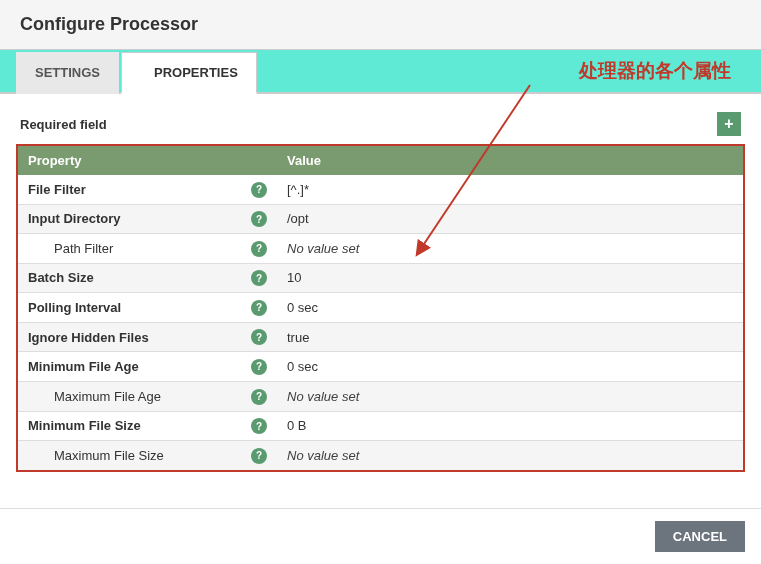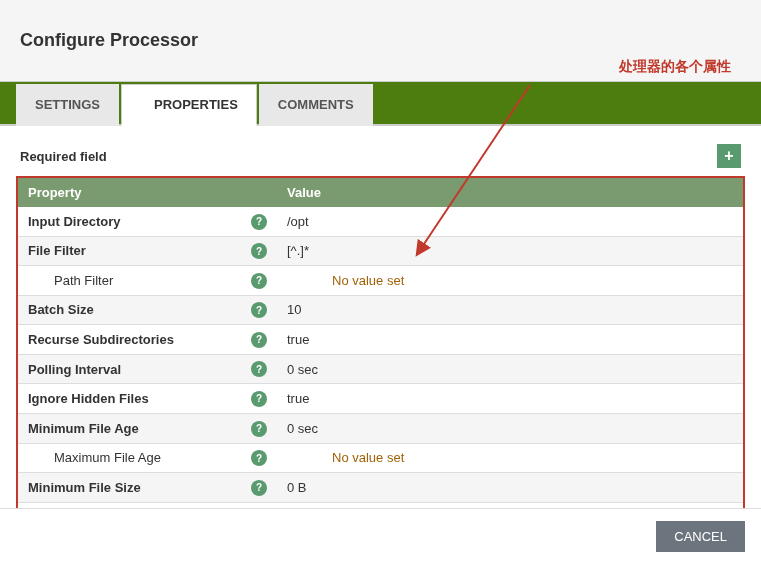--- a/index.html
+++ b/index.html
@@ -14,32 +14,32 @@
     }
     .dialog {
       background: #fff;
       width: 761px;
       min-height: 564px;
       position: relative;
     }
     .dialog-header {
       background: #f5f5f5;
       border-bottom: 1px solid #ccc;
-      padding: 30px 20px;
+      padding: 14px 20px;
     }
     .dialog-title {
       font-size: 18px;
       font-weight: bold;
       color: #333;
     }
     .tabs {
       display: flex;
       border-bottom: 2px solid #ccc;
       padding: 0 16px;
-      background: #4d7c0f;
+      background: #5eead4;
       margin-top: 0;
     }
     .tab {
       padding: 12px 18px;
       cursor: pointer;
       font-size: 13px;
       font-weight: bold;
       color: #555;
       border: 1px solid transparent;
       border-bottom: none;
@@ -130,114 +130,107 @@
       font-size: 10px;
       font-weight: bold;
       cursor: pointer;
       margin-left: 4px;
       vertical-align: middle;
     }
     .prop-value {
       color: #333;
     }
     .prop-value.no-value {
-      color: #a16207;
-      margin-left: 45px;
+      color: #404040;
+      font-style: italic;
     }
     .footer {
       position: absolute;
       bottom: 0;
       right: 0;
       width: 100%;
       display: flex;
       justify-content: flex-end;
       padding: 12px 16px;
       background: #fff;
       border-top: 1px solid #ddd;
     }
     .cancel-btn {
       background: #6c757d;
       color: #fff;
       border: none;
       padding: 8px 18px;
       cursor: pointer;
       font-size: 13px;
-      font-weight: normal;
+      font-weight: bold;
       text-transform: uppercase;
     }
     
     .annotation {
       position: absolute;
       top: 58px;
       right: 30px;
       color: #c0392b;
-      font-size: 14px;
+      font-size: 19px;
       font-weight: bold;
       z-index: 10;
     }
   </style>
 </head>
 <body>
 
 <div class="dialog">
 
   <div class="dialog-header">
     <span class="dialog-title">Configure Processor</span>
   </div>
 
   <div class="tabs">
   <div class="tab">SETTINGS</div>
       <div class="tab active">PROPERTIES</div>
-      <div class="tab">COMMENTS</div>
     </div>
 
   <div class="content-area">
     <div class="required-row">
       <span>Required field</span>
       <button class="add-btn">+</button>
     </div>
 
     <table class="properties-table">
       <thead>
         <tr>
             <th style="width: 220px;">Property</th>
             <th style="width: 30px;"></th>
             <th>Value</th>
             <th></th>
           </tr>
       </thead>
       <tbody id="table-body">
       <tr>
+            <td><span class="prop-name">File Filter</span></td>
+            <td><span class="prop-help">?</span></td>
+            <td><span class="prop-value">[^.]*</span></td>
+            <td></td>
+          </tr>
+          <tr>
             <td><span class="prop-name">Input Directory</span></td>
             <td><span class="prop-help">?</span></td>
             <td><span class="prop-value">/opt</span></td>
             <td></td>
           </tr>
           <tr>
-            <td><span class="prop-name">File Filter</span></td>
-            <td><span class="prop-help">?</span></td>
-            <td><span class="prop-value">[^.]*</span></td>
-            <td></td>
-          </tr>
-          <tr>
             <td><span class="prop-name normal">Path Filter</span></td>
             <td><span class="prop-help">?</span></td>
             <td><span class="prop-value no-value">No value set</span></td>
             <td></td>
           </tr>
           <tr>
             <td><span class="prop-name">Batch Size</span></td>
             <td><span class="prop-help">?</span></td>
             <td><span class="prop-value">10</span></td>
-            <td></td>
-          </tr>
-          <tr>
-            <td><span class="prop-name">Recurse Subdirectories</span></td>
-            <td><span class="prop-help">?</span></td>
-            <td><span class="prop-value">true</span></td>
             <td></td>
           </tr>
           <tr>
             <td><span class="prop-name">Polling Interval</span></td>
             <td><span class="prop-help">?</span></td>
             <td><span class="prop-value">0 sec</span></td>
             <td></td>
           </tr>
           <tr>
             <td><span class="prop-name">Ignore Hidden Files</span></td>

